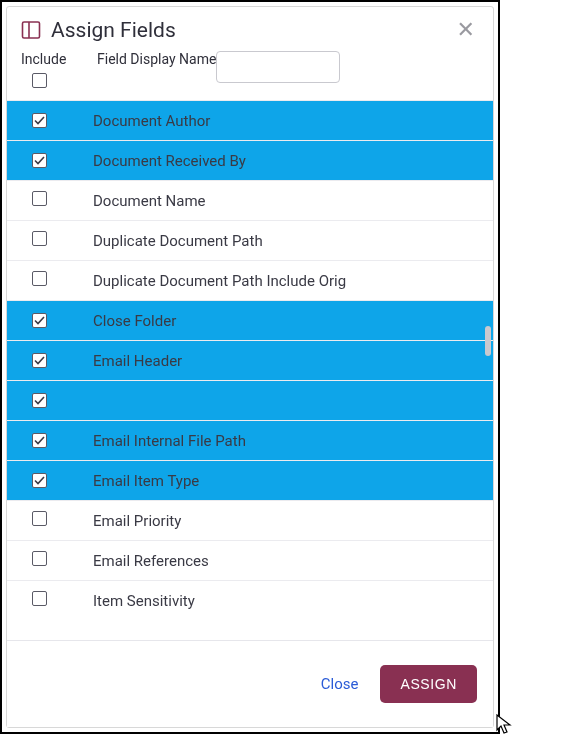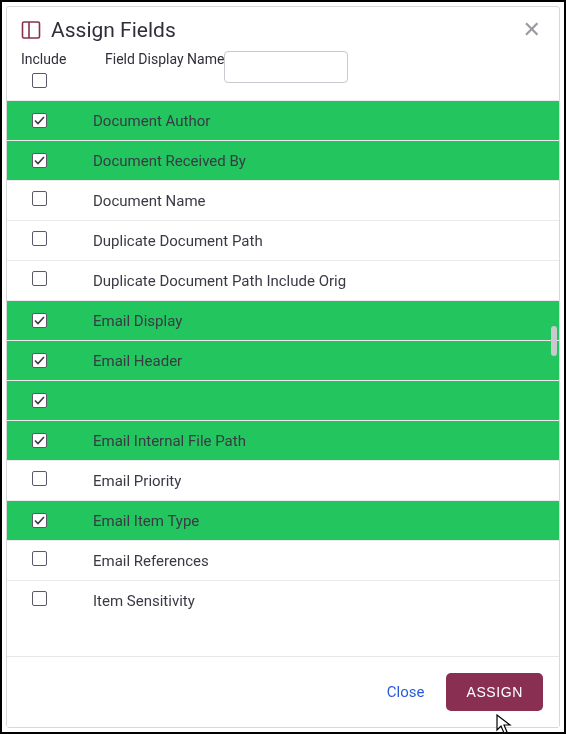--- a/index.html
+++ b/index.html
@@ -2,21 +2,21 @@
 <html><head>
 <meta charset="utf-8">
 <style>
   * { box-sizing: border-box; }
   html, body {
     margin: 0; padding: 0;
     font-family: -apple-system, "Segoe UI", Roboto, "Helvetica Neue", Arial, sans-serif;
     background: #fff;
   }
   .frame {
-    width: 566px; height: 734px;
+    width: 500px; height: 734px;
     border: 2px solid #000;
     position: relative;
     padding: 4px;
   }
   .dialog {
     width: 100%; height: 100%;
     border: 1px solid #d8d8d8;
     border-radius: 3px;
     display: flex;
     flex-direction: column;
@@ -39,21 +39,21 @@
     margin-left: auto;
     font-size: 22px;
     color: #9a9aa0;
     line-height: 1;
     cursor: pointer;
     padding: 2px 4px;
   }
   .filter-row {
     display: flex;
     padding: 0 14px 8px 14px;
-    gap: 12px;
+    gap: 4px;
     align-items: flex-start;
   }
   .filter-col-include {
     width: 72px;
     display: flex;
     flex-direction: column;
     align-items: flex-start;
   }
   .filter-col-name {
     flex: 1;
@@ -90,21 +90,21 @@
   }
   .row {
     display: flex;
     align-items: center;
     height: 40px;
     padding: 0 14px;
     border-top: 1px solid #ebebef;
     font-size: 15px;
     color: #3a3a45;
   }
-  .row.alt { background: #22c55e; justify-content: space-between; }
+  .row.alt { background: #0ea5e9; justify-content: space-between; }
   .row .cb-col {
     width: 72px;
     padding-left: 11px;
   }
   .row .label-col {
     flex: 1;
   }
   .cbox {
     width: 15px; height: 15px;
     border: 1.5px solid #5a5a66;
@@ -121,21 +121,21 @@
     position: absolute;
     right: 2px;
     top: 226px;
     width: 6px;
     height: 30px;
     background: #c9c9cf;
     border-radius: 3px;
   }
   .footer {
     border-top: 1px solid #e6e6eb;
-    padding: 16px 16px;
+    padding: 24px 16px;
     display: flex;
     justify-content: flex-end;
     align-items: center;
     gap: 22px;
     background: #fff;
   }
   .close-link {
     color: #2a5bd7;
     font-size: 15px;
     cursor: pointer;
@@ -217,21 +217,21 @@
           <div class="row">
             <div class="cb-col"><span class="cbox"></span></div>
             <div class="label-col">Duplicate Document Path Include Orig</div>
           </div>
           <div class="row alt">
             <div class="cb-col"><span class="cbox checked">
                 <svg width="11" height="11" viewBox="0 0 11 11">
                   <path d="M1 5.5 L4 8.5 L10 2" stroke="#3a3a45" stroke-width="1.6" fill="none"></path>
                 </svg>
               </span></div>
-            <div class="label-col">Email Display</div>
+            <div class="label-col">Close Folder</div>
           </div>
           <div class="row alt">
             <div class="cb-col"><span class="cbox checked">
                 <svg width="11" height="11" viewBox="0 0 11 11">
                   <path d="M1 5.5 L4 8.5 L10 2" stroke="#3a3a45" stroke-width="1.6" fill="none"></path>
                 </svg>
               </span></div>
             <div class="label-col">Email Header</div>
           </div>
           <div class="row alt">
@@ -242,31 +242,31 @@
               </span></div>
           </div>
           <div class="row alt">
             <div class="cb-col"><span class="cbox checked">
                 <svg width="11" height="11" viewBox="0 0 11 11">
                   <path d="M1 5.5 L4 8.5 L10 2" stroke="#3a3a45" stroke-width="1.6" fill="none"></path>
                 </svg>
               </span></div>
             <div class="label-col">Email Internal File Path</div>
           </div>
+          <div class="row alt">
+            <div class="cb-col"><span class="cbox checked">
+                <svg width="11" height="11" viewBox="0 0 11 11">
+                  <path d="M1 5.5 L4 8.5 L10 2" stroke="#3a3a45" stroke-width="1.6" fill="none"></path>
+                </svg>
+              </span></div>
+            <div class="label-col">Email Item Type</div>
+          </div>
           <div class="row">
             <div class="cb-col"><span class="cbox"></span></div>
             <div class="label-col">Email Priority</div>
-          </div>
-          <div class="row alt">
-            <div class="cb-col"><span class="cbox checked">
-                <svg width="11" height="11" viewBox="0 0 11 11">
-                  <path d="M1 5.5 L4 8.5 L10 2" stroke="#3a3a45" stroke-width="1.6" fill="none"></path>
-                </svg>
-              </span></div>
-            <div class="label-col">Email Item Type</div>
           </div>
           <div class="row">
             <div class="cb-col"><span class="cbox"></span></div>
             <div class="label-col">Email References</div>
           </div>
           <div class="row">
             <div class="cb-col"><span class="cbox"></span></div>
             <div class="label-col">Item Sensitivity</div>
           </div>
         </div>

